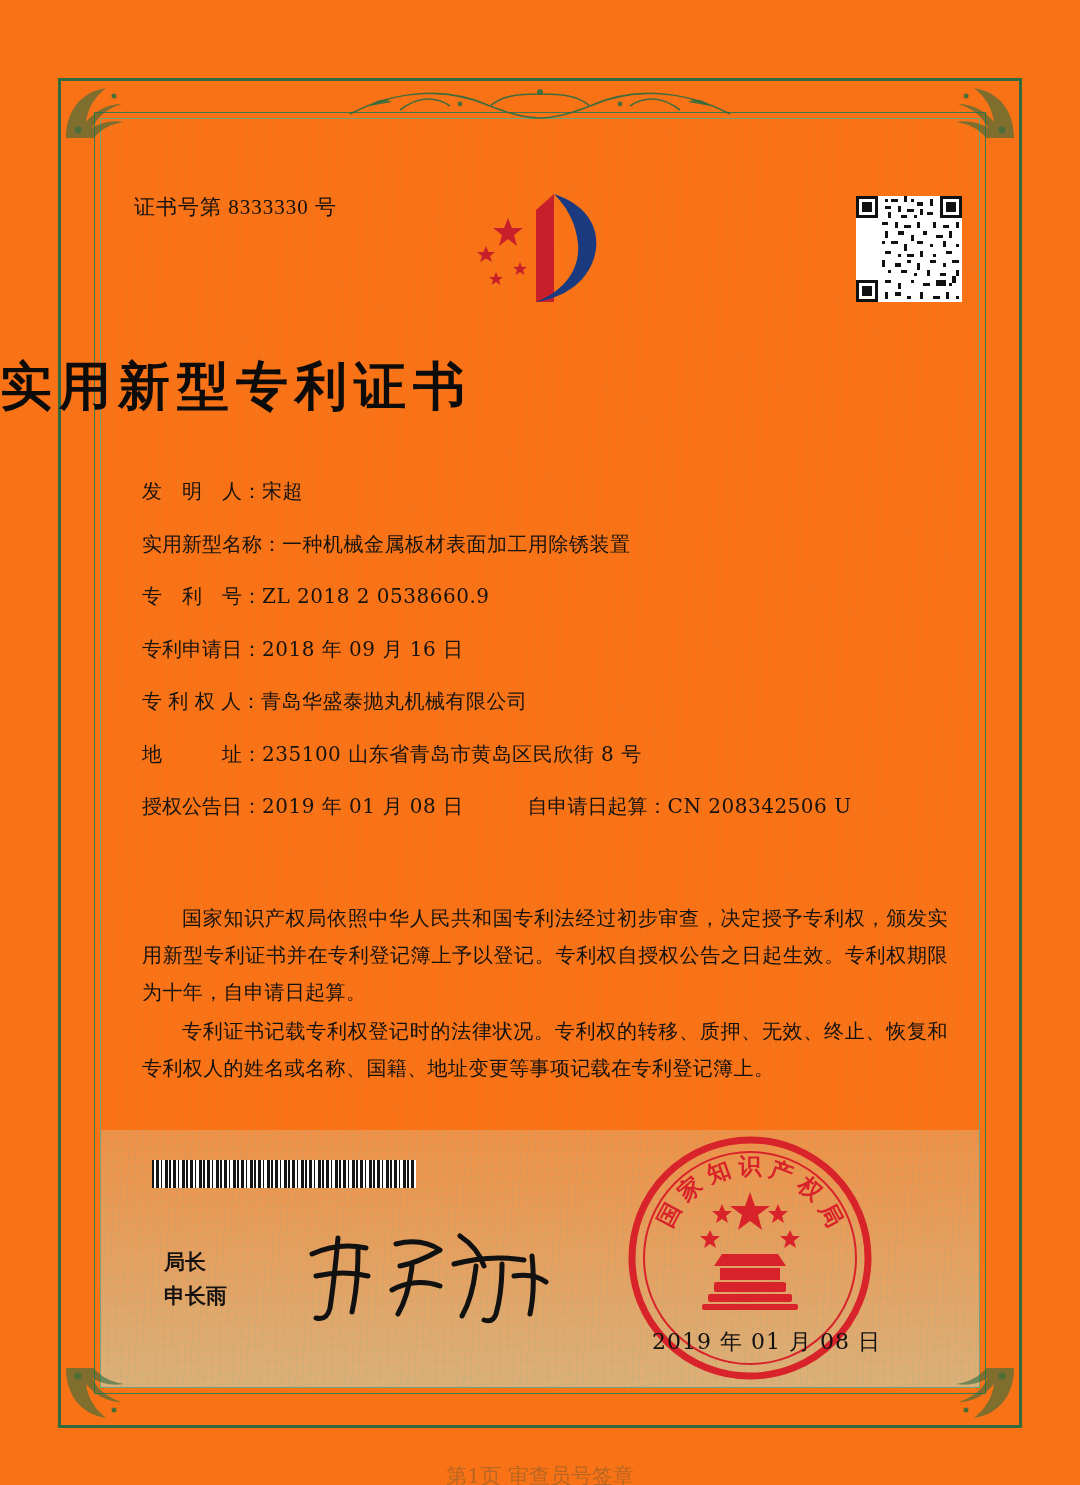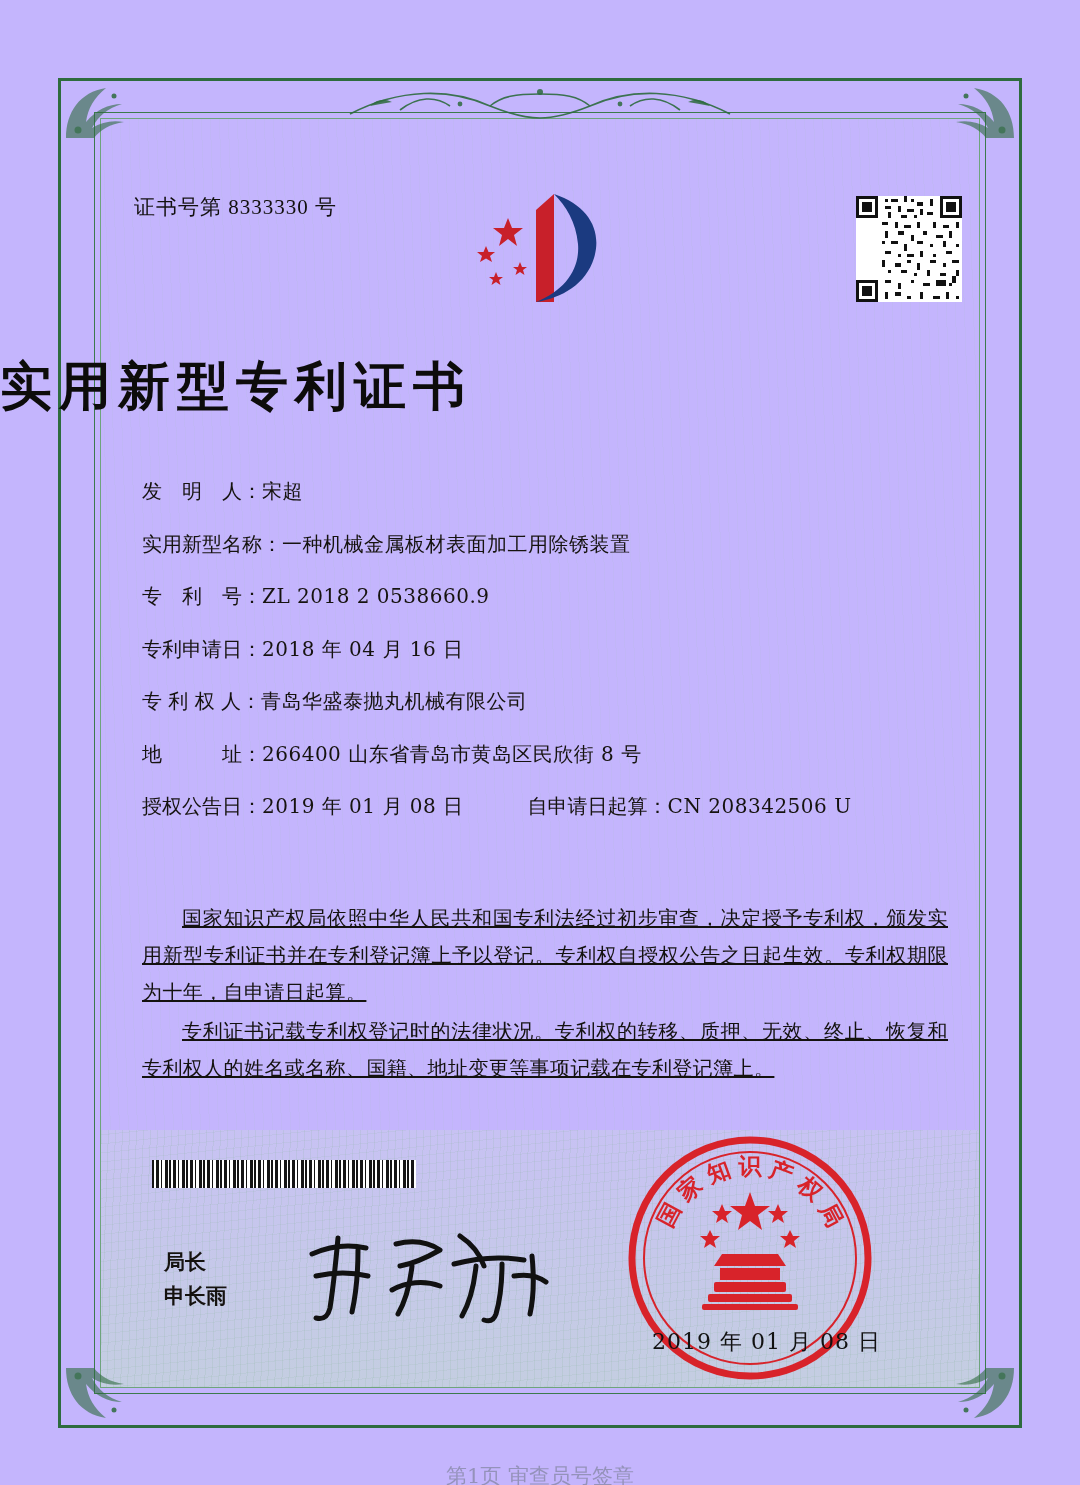--- a/index.html
+++ b/index.html
@@ -13,21 +13,21 @@
     font-family: "Liberation Serif", serif;
     position: relative;
     overflow: hidden;
   }
 
   .page {
     position: absolute;
     left: 0; top: 0;
     width: 1080px;
     height: 1485px;
-    background: #c4b5fd;
+    background: #f97316;
   }
 
   
   .frame-outer {
     position: absolute;
     left: 58px; top: 78px;
     width: 964px; height: 1350px;
     border: 3px solid #2e6b3e;
     box-sizing: border-box;
   }
@@ -157,21 +157,20 @@
     font-size: 20px;
     line-height: 37px;
     color: #14120f;
     font-family: "DejaVu Serif", serif;
     letter-spacing: .4px;
   }
   .paragraphs p {
     margin: 0 0 2px 0;
     text-indent: 40px;
     text-align: justify;
-    text-decoration: underline;
   }
 
   
   .barcode {
     position: absolute;
     left: 152px; top: 1160px;
     width: 264px; height: 28px;
     background: repeating-linear-gradient(
       90deg,
       #141414 0 2px, #fff 2px 4px, #141414 4px 7px, #fff 7px 9px,
@@ -396,29 +395,29 @@
     <div class="field-row">
       <span class="field-label">实用新型名称：</span>
       <span class="field-value">一种机械金属板材表面加工用除锈装置</span>
     </div>
     <div class="field-row">
       <span class="field-label">专　利　号：</span>
       <span class="field-value">ZL 2018 2 0538660.9</span>
     </div>
     <div class="field-row">
       <span class="field-label">专利申请日：</span>
-      <span class="field-value">2018 年 04 月 16 日</span>
+      <span class="field-value">2018 年 09 月 16 日</span>
     </div>
     <div class="field-row">
       <span class="field-label">专 利 权 人：</span>
       <span class="field-value">青岛华盛泰抛丸机械有限公司</span>
     </div>
     <div class="field-row">
       <span class="field-label">地　　　址：</span>
-      <span class="field-value">266400 山东省青岛市黄岛区民欣街 8 号</span>
+      <span class="field-value">235100 山东省青岛市黄岛区民欣街 8 号</span>
     </div>
     <div class="field-row two-col">
       <span class="field-label">授权公告日：</span>
       <span class="field-value">2019 年 01 月 08 日</span>
       <span class="spacer"></span>
       <span class="field-label">自申请日起算：</span>
       <span class="field-value">CN 208342506 U</span>
     </div>
   </div>
 

